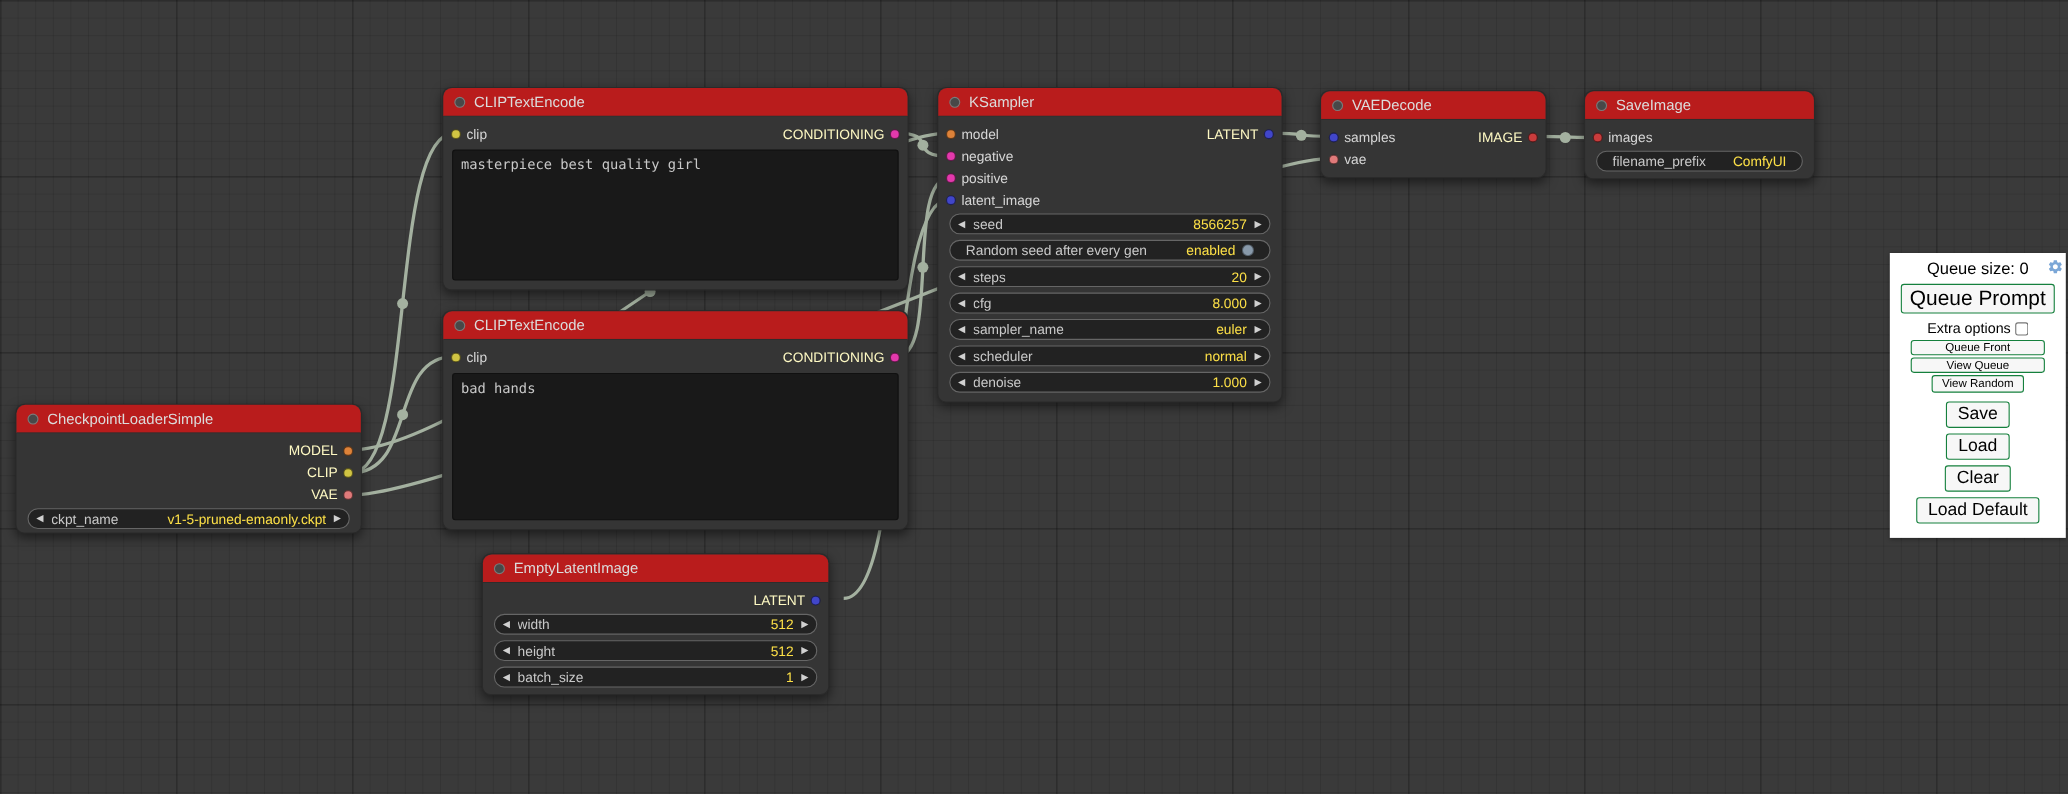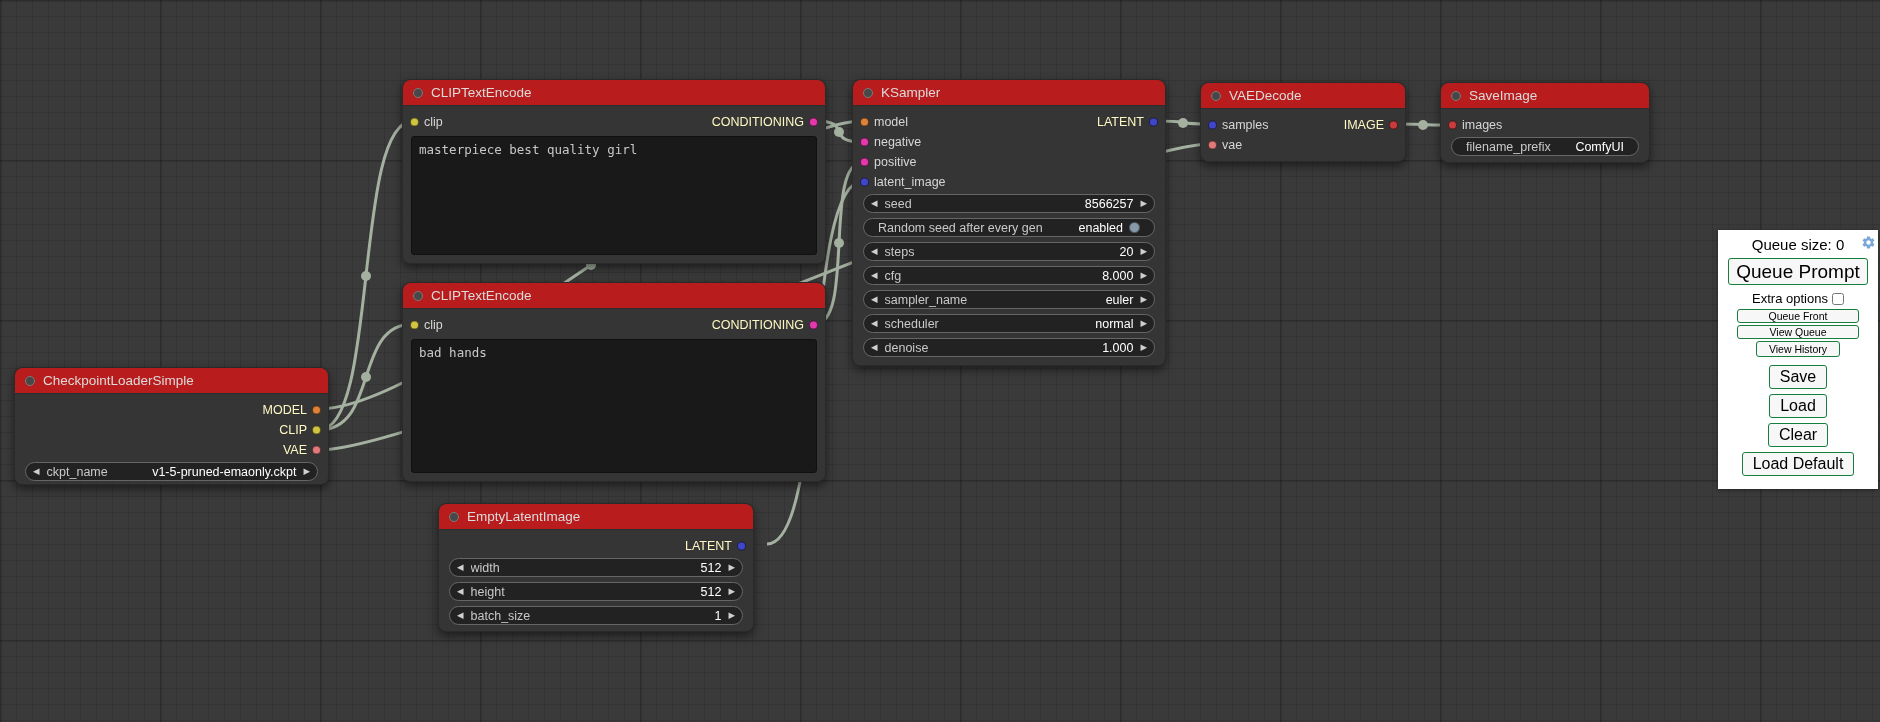--- a/index.html
+++ b/index.html
@@ -29,21 +29,21 @@
   .in-label{position:absolute;left:21px;top:50%;transform:translateY(-50%);font-size:12.5px;color:#d6d6d6;white-space:nowrap;}
   .out-label{position:absolute;right:21px;top:50%;transform:translateY(-50%);font-size:12.5px;color:#fef9c3;white-space:nowrap;}
   .c-model{background:#dd8239;} .c-clip{background:#d0c443;} .c-vae{background:#e07a7a;}
   .c-cond{background:#e339ac;}  .c-latent{background:#4146c9;} .c-image{background:#c93c3c;}
   .widgets{margin:0 10px;}
   .widget{height:19px;margin-top:5px;background:#222;border:1px solid #666;border-radius:10px;
         display:flex;align-items:center;font-size:12.5px;color:#c9c9c9;box-sizing:border-box;padding:0 7px;white-space:nowrap;}
   .widget:first-child{margin-top:2px;}
   .arrow{font-size:8.5px;color:#d0d0d0;line-height:1;flex:0 0 auto;}
   .w-label{margin-left:7px;overflow:hidden;}
-  .w-value{margin-left:auto;margin-right:7px;color:#ffffff;}
+  .w-value{margin-left:auto;margin-right:7px;color:#fde047;}
   .widget.no-arrows{padding:0 14px;}
   .widget.no-arrows .w-label{margin-left:0;}
   .widget.no-arrows .w-value{margin-right:0;}
   .toggle-dot{width:11px;height:11px;border-radius:50%;background:#8899aa;border:1px solid rgba(0,0,0,.4);
         box-sizing:border-box;margin-left:6px;flex:0 0 auto;}
   .prompt-box{position:absolute;left:8px;right:8px;top:56px;bottom:8px;background:#191919;
         border:1px solid #101010;border-radius:3px;color:#c8c8c8;
         font-family:"DejaVu Sans Mono",monospace;font-size:12.5px;padding:5px 7px;
         white-space:pre-wrap;box-sizing:border-box;}
   
@@ -303,20 +303,20 @@
     </div>
     <button id="queue-prompt">Queue Prompt</button>
     <div class="extra">
       <span>Extra options</span>
       <input type="checkbox" style="">
     </div>
     <div class="small-row">
       <button>Queue Front</button>
       <button>View Queue</button>
     </div>
-    <button id="view-history">View History</button>
+    <button id="view-history">View Random</button>
     <button class="big-btn">Save</button>
     <button class="big-btn">Load</button>
     <button class="big-btn">Clear</button>
     <button class="big-btn">Load Default</button>
   </div>
 
 </div>
 
 </body></html>

